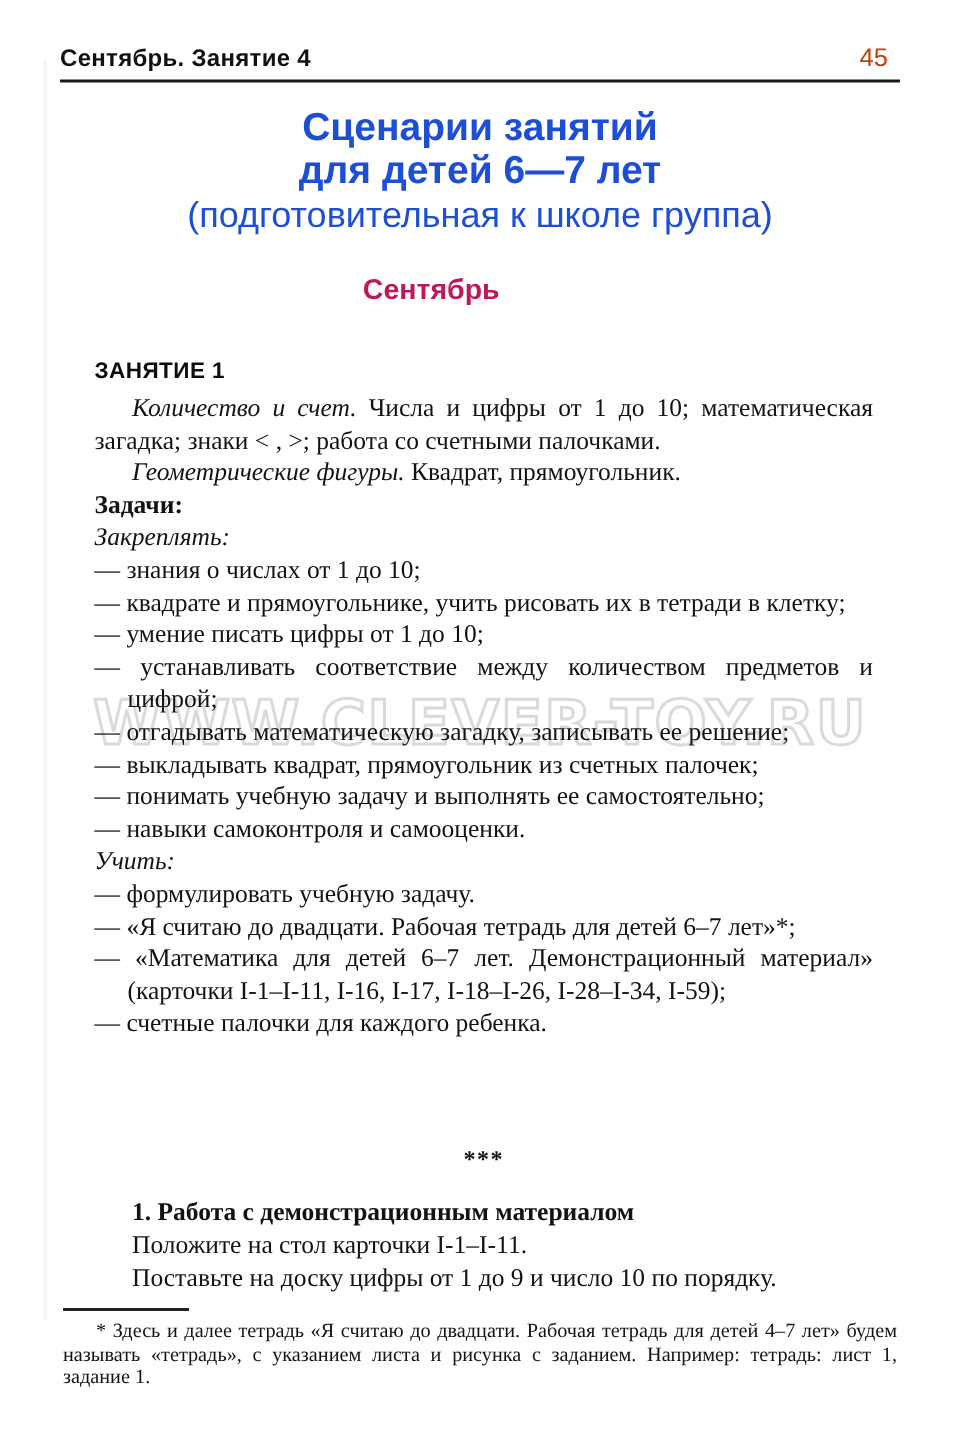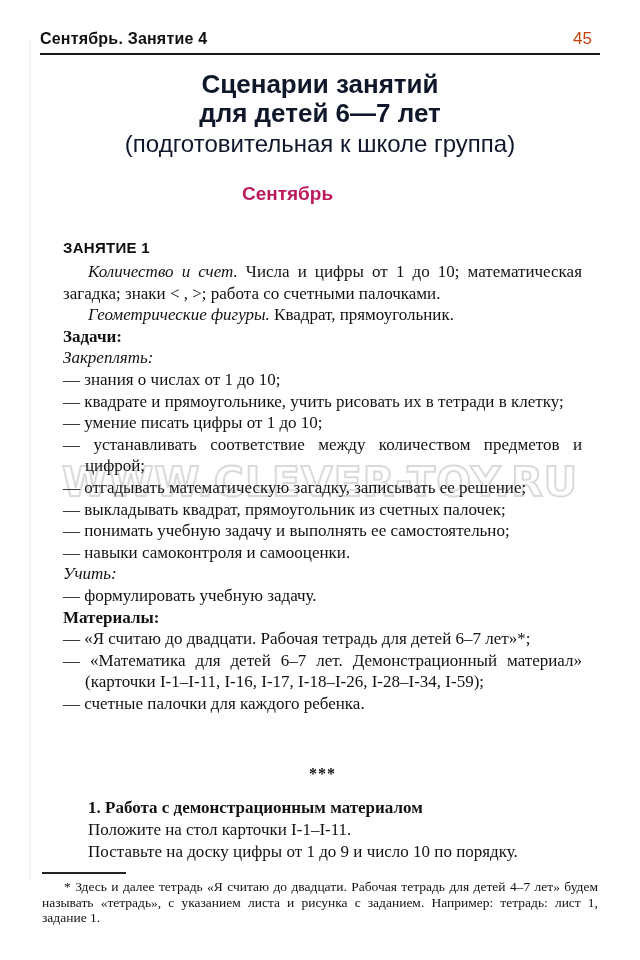--- a/index.html
+++ b/index.html
@@ -13,21 +13,21 @@
   
   .hdr { top:29px; left:40px; width:552px; display:flex; justify-content:space-between; align-items:baseline;
          font-family:"Liberation Sans", sans-serif; }
   .hdr-left { font-weight:700; font-size:16px; letter-spacing:0.2px; color:#111; }
   .hdr-num  { font-weight:400; font-size:17px; color:#c2410c; }
   .hdr-rule { top:53px; left:40px; width:560px; height:2px; background:#171717; }
 
   
   .title { top:70px; left:0; width:640px; text-align:center;
            font-family:"Liberation Sans", sans-serif; font-weight:700;
-           font-size:26px; line-height:29px; color:#0f172a; }
+           font-size:26px; line-height:29px; color:#1d4ed8; }
   .title-sub { font-weight:400; font-size:24px; line-height:28px; margin-top:2px; }
   .month { top:183px; left:0; width:575px; text-align:center;
            font-family:"Liberation Sans", sans-serif; font-weight:700; font-size:19px; color:#be185d; }
 
   .lesson-h { top:239px; left:63px; font-family:"Liberation Sans", sans-serif;
               font-weight:700; font-size:15px; letter-spacing:0.3px; color:#0d0d0d; }
 
   
   .bodycol { top:261px; left:63px; width:519px; font-size:17px; line-height:21.6px;
              text-align:justify; z-index:2; }
@@ -97,21 +97,20 @@
     <p class="hang">— умение писать цифры от 1 до 10;</p>
     <p class="hang">— устанавливать соответствие между количеством предметов и цифрой;</p>
     <p class="hang">— отгадывать математическую загадку, записывать ее решение;</p>
     <p class="hang">— выкладывать квадрат, прямоугольник из счетных палочек;</p>
     <p class="hang">— понимать учебную задачу и выполнять ее самостоятельно;</p>
     <p class="hang">— навыки самоконтроля и самооценки.</p>
 
     <p class="i">Учить:</p>
     <p class="hang">— формулировать учебную задачу.</p>
 
-    <p class="b">Материалы:</p>
     <p class="hang">— «Я считаю до двадцати. Рабочая тетрадь для детей 6–7 лет»*;</p>
     <p class="hang">— «Математика для детей 6–7 лет. Демонстрационный материал» (карточки I-1–I-11, I-16, I-17, I-18–I-26, I-28–I-34, I-59);</p>
     <p class="hang">— счетные палочки для каждого ребенка.</p>
   </div>
 
   <div class="abs stars">***</div>
 
   <div class="abs sec1">
     <p class="b">1. Работа с демонстрационным материалом</p>
     <p>Положите на стол карточки I-1–I-11.</p>

